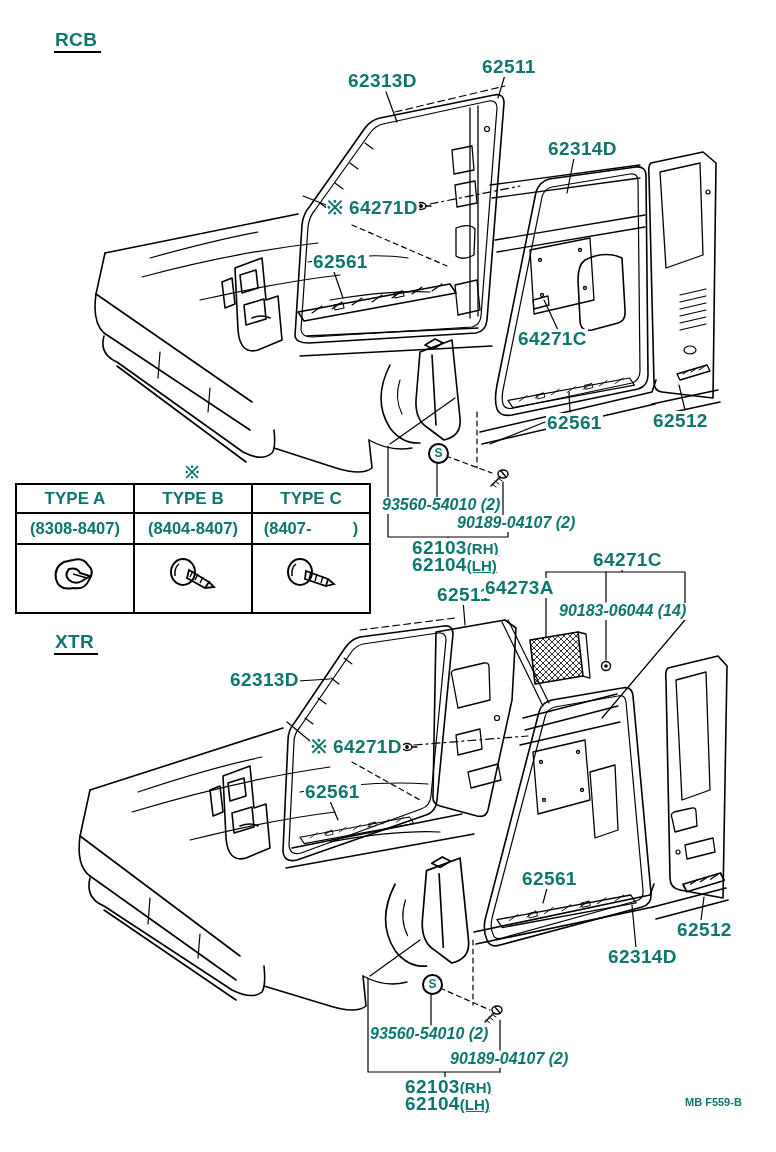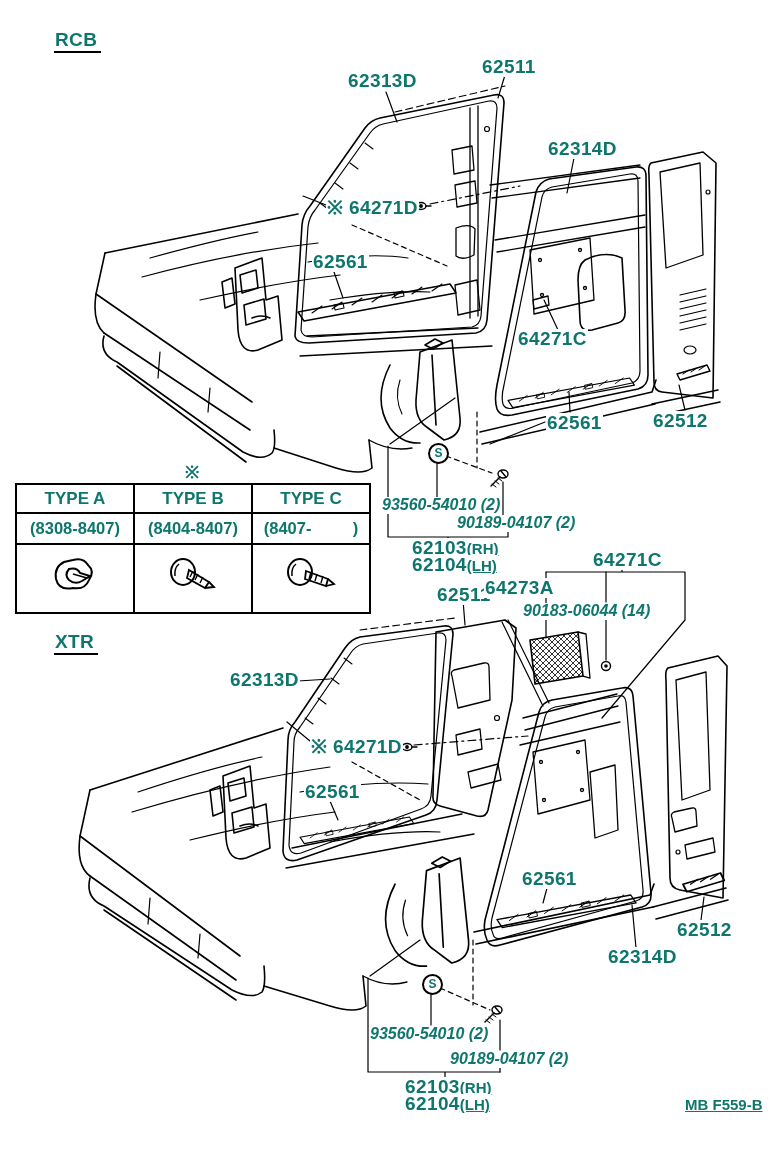--- a/index.html
+++ b/index.html
@@ -2,21 +2,21 @@
 <html><head>
 <meta charset="utf-8">
 <style>
   html,body{margin:0;padding:0;background:#fff;}
   #stage{position:relative;width:776px;height:1152px;background:#fff;overflow:hidden;
          font-family:"Liberation Sans",sans-serif;color:#0f766e;}
   #art{position:absolute;left:0;top:0;}
   .lbl{position:absolute;font:700 19px/1.05 "Liberation Sans",sans-serif;letter-spacing:.4px;
        white-space:pre;background:#fff;padding:0 1px;}
   .code{font-size:16px;letter-spacing:0;font-style:italic;}
-  .fig{font-size:15px;letter-spacing:0;text-decoration:underline;}
+  .fig{font-size:11px;letter-spacing:0;}
   .sec{background:transparent;border-bottom:2px solid #000;padding:0 4px 1px 1px;}
   .sm{font-size:15px;letter-spacing:0;text-decoration:underline;}
   .smark{position:absolute;width:17px;height:17px;border:2px solid #000;border-radius:50%;
          background:#fff;font:700 12px/17px "Liberation Sans",sans-serif;text-align:center;}
   table.types{position:absolute;left:15px;top:483px;border-collapse:collapse;table-layout:fixed;
               background:#fff;}
   table.types td,table.types th{border:2px solid #000;text-align:center;vertical-align:middle;
               font:700 17px "Liberation Sans",sans-serif;padding:0;}
   table.types th{height:27px;width:116px;margin-left:33px;}
   table.types td.rng{height:29px;font-size:16.5px;white-space:pre;}
@@ -307,21 +307,21 @@
       </svg>
     </td>
   </tr>
 </tbody>
     </table>
 
 <div class="lbl sec" style="left:54px;top:632px">XTR</div>
 <div class="lbl" style="left:436px;top:585px">62511</div>
 <div class="lbl" style="left:484px;top:578px">64273A</div>
 <div class="lbl" style="left:592px;top:550px">64271C</div>
-<div class="lbl code" style="left:522px;top:603px">90183-06044 (14)</div>
+<div class="lbl code" style="left:558px;top:603px">90183-06044 (14)</div>
 <div class="lbl" style="left:229px;top:670px">62313D</div>
 <div class="lbl" style="left:310px;top:737px">※ 64271D</div>
 <div class="lbl" style="left:304px;top:782px">62561</div>
 <div class="lbl" style="left:521px;top:869px">62561</div>
 <div class="lbl" style="left:676px;top:920px">62512</div>
 <div class="lbl" style="left:607px;top:947px">62314D</div>
 <div class="smark" style="left:422px;top:974px">S</div>
 <div class="lbl code" style="left:369px;top:1026px">93560-54010 (2)</div>
 <div class="lbl code" style="left:449px;top:1051px">90189-04107 (2)</div>
 <div class="lbl" style="left:404px;top:1077px"><span>62103</span><span class="sm">(RH)</span></div>

